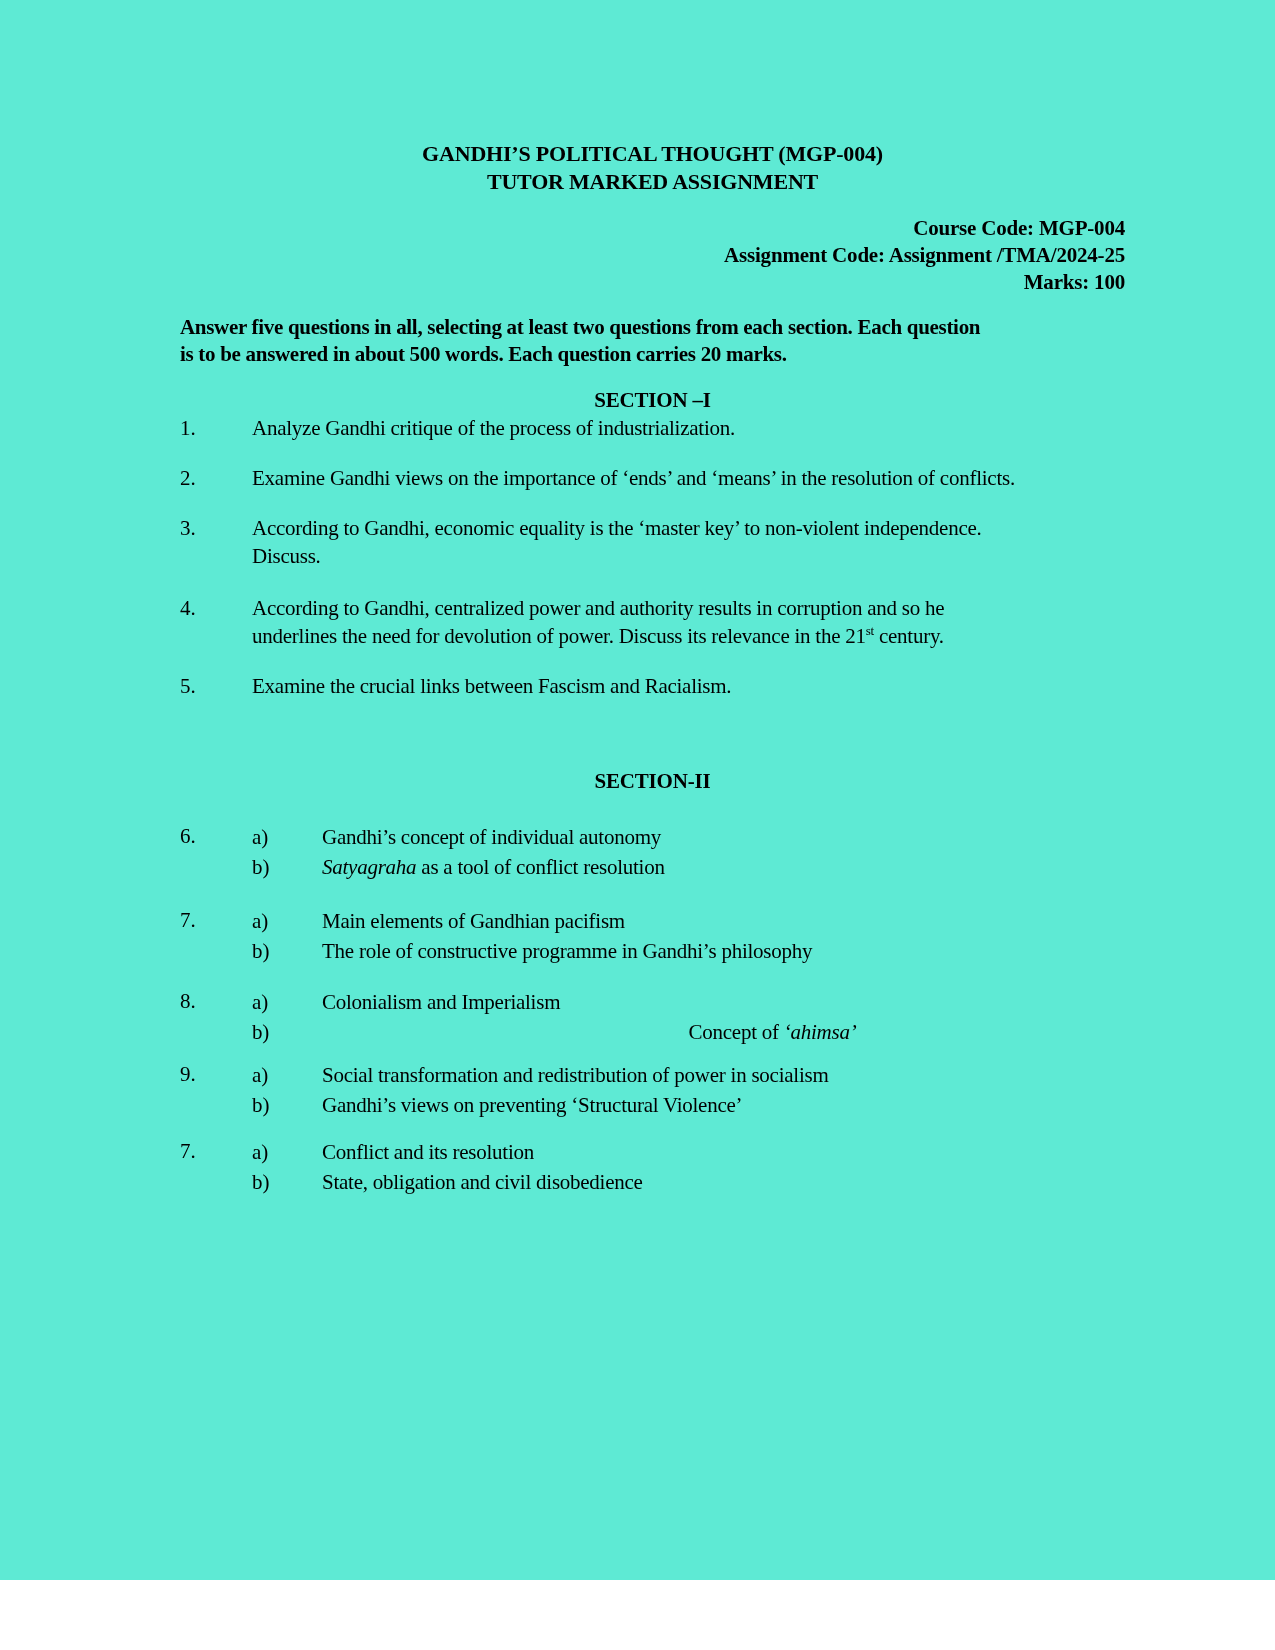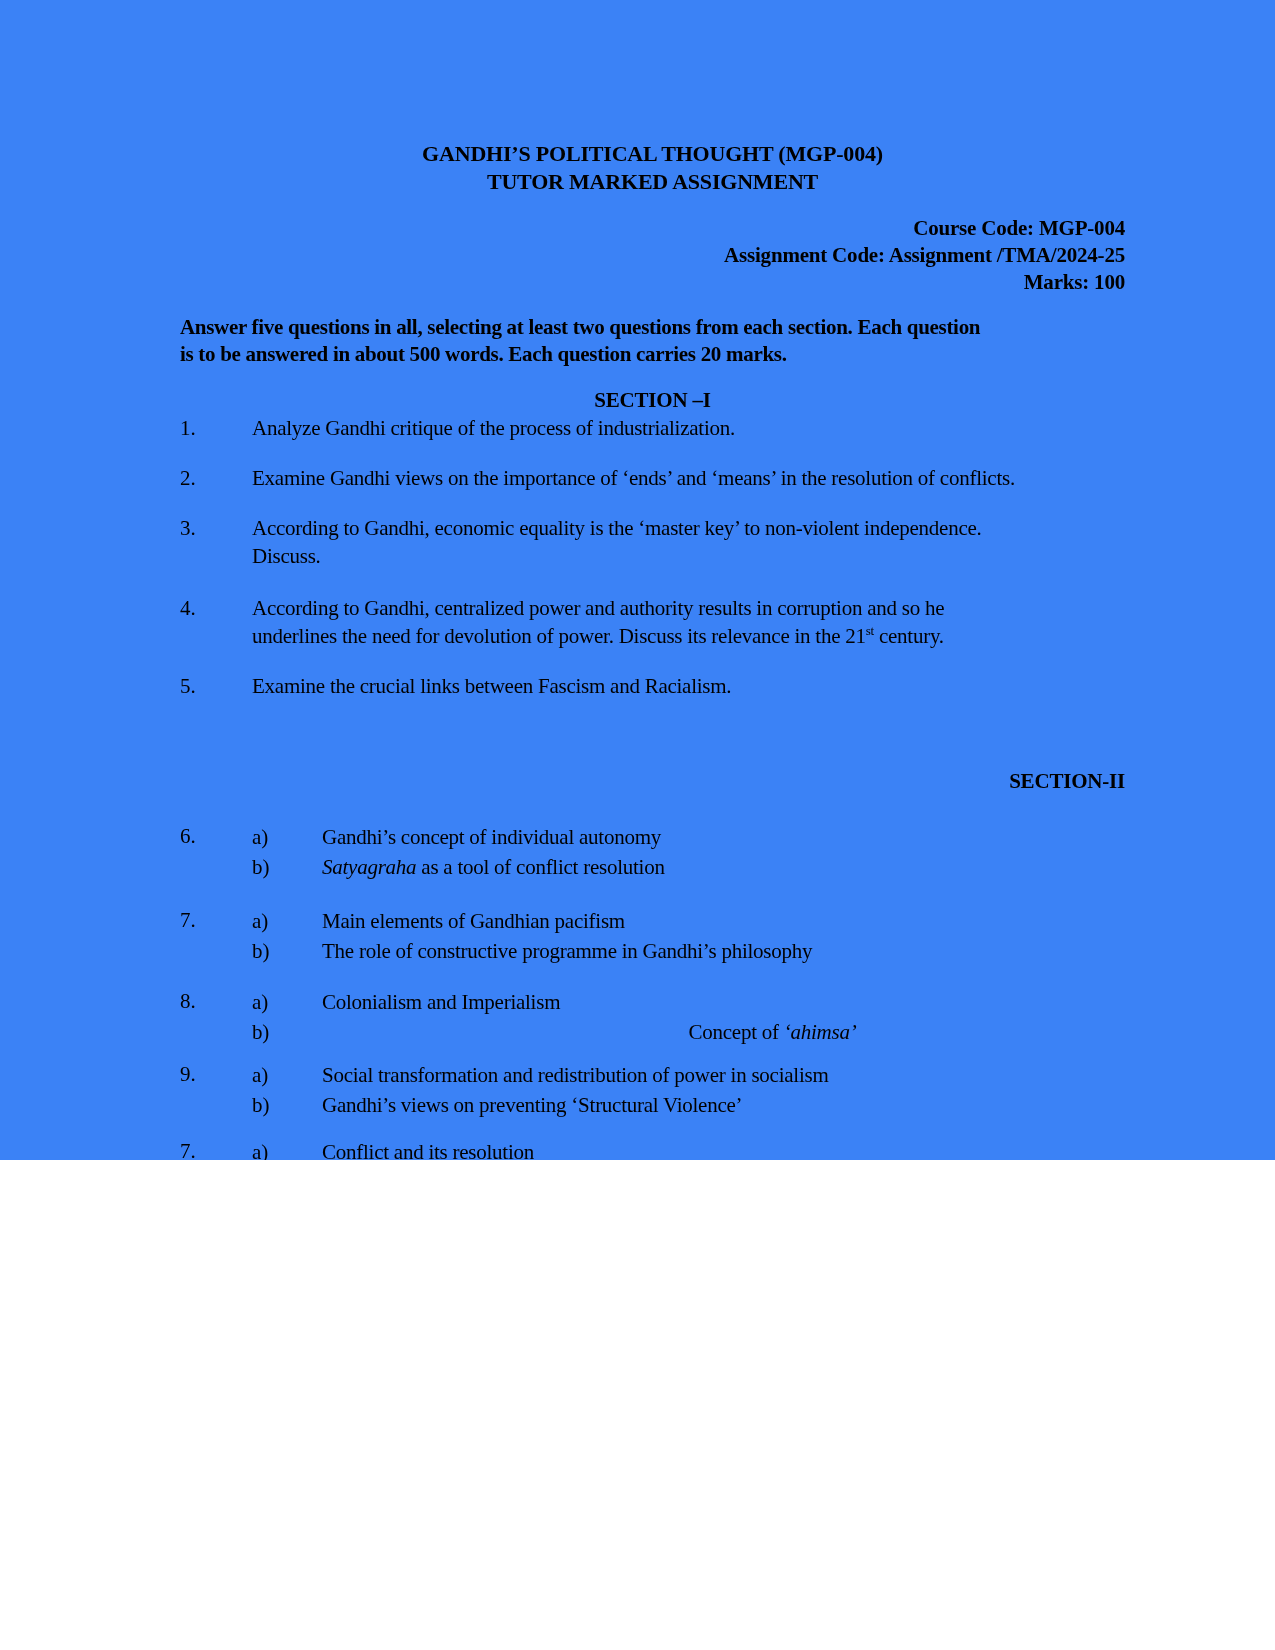--- a/index.html
+++ b/index.html
@@ -1,20 +1,20 @@
 <!DOCTYPE html>
 <html><head>
 <meta charset="utf-8">
 <style>
   html, body { margin: 0; padding: 0; background: #ffffff; }
   .page {
     position: relative;
     width: 1275px;
-    height: 1160px;
-    background: #3b82f6;
+    height: 1580px;
+    background: #5eead4;
     color: #000000;
     font-family: "Liberation Serif", "DejaVu Serif", serif;
     font-size: 21px;
     overflow: hidden;
   }
   .content {
     position: absolute;
     left: 180px;
     top: 0;
     width: 945px;
@@ -44,21 +44,21 @@
   }
   .line { white-space: nowrap; }
   .sec-heading {
     margin-top: 19px;
     text-align: center;
     font-weight: bold;
     font-size: 21px;
     line-height: 27px;
     letter-spacing: -0.2px;
   }
-  .sec2-heading { margin-top: 68px; text-align: right; }
+  .sec2-heading { margin-top: 68px; }
   .sec2-intro {
     margin-top: 1px;
     font-weight: bold;
     line-height: 28px;
     letter-spacing: -0.3px;
   }
   .q-row { display: flex; align-items: flex-start; }
   .q-num { flex: none; width: 72px; line-height: 28px; }
   .q-body { flex: 1; min-width: 0; }
   .q-body .line { line-height: 28px; letter-spacing: -0.25px; }

